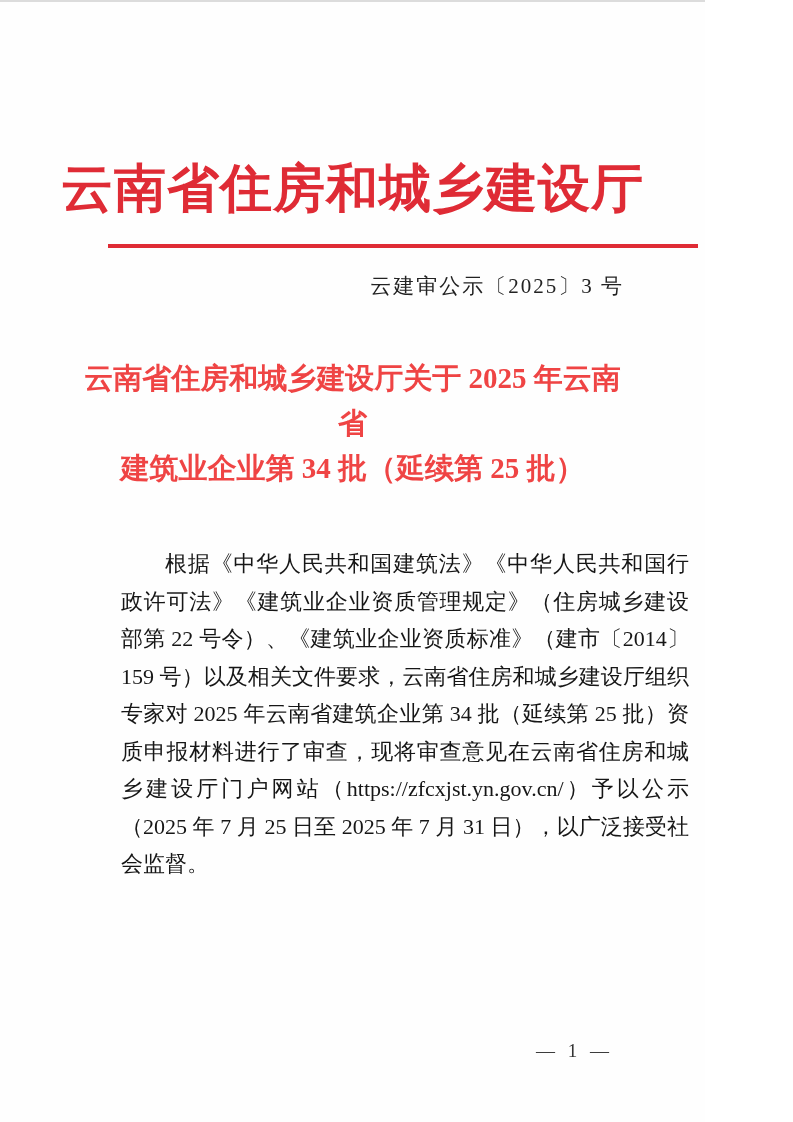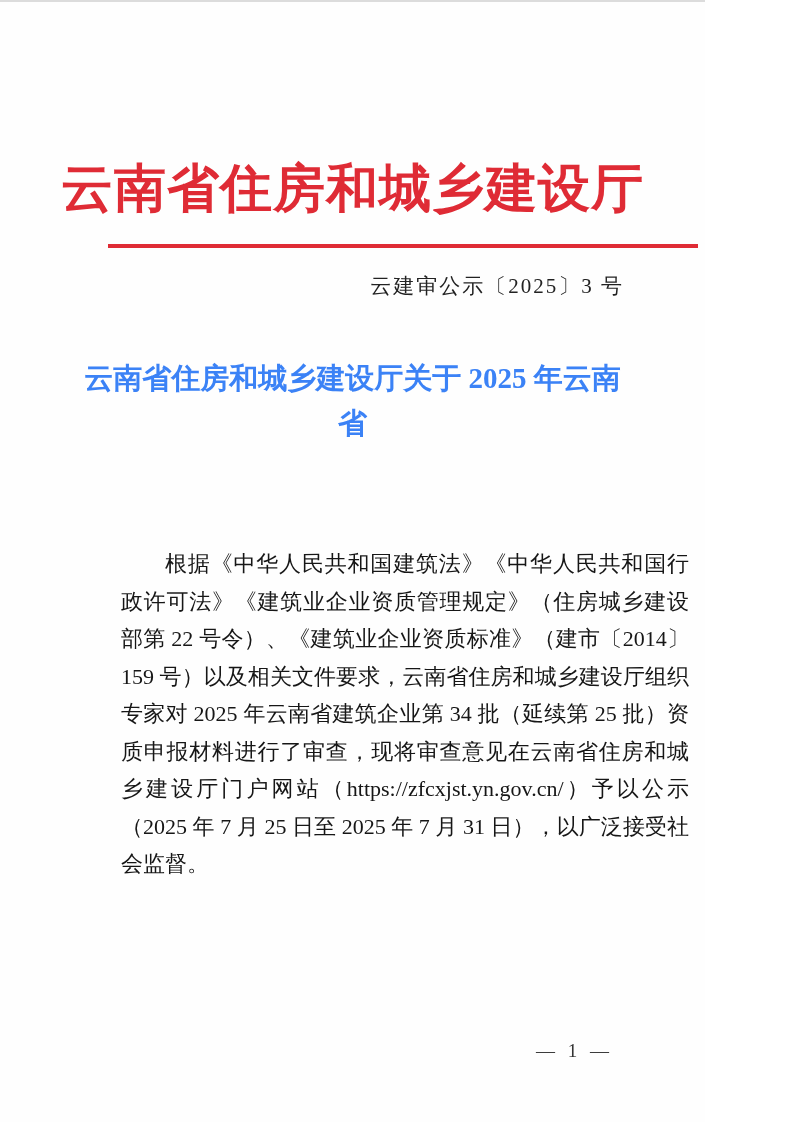--- a/index.html
+++ b/index.html
@@ -56,21 +56,21 @@
   }
   .doc-title {
     position: absolute;
     top: 356px;
     left: 80px;
     right: 80px;
     text-align: center;
     font-size: 29px;
     font-weight: bold;
     line-height: 45px;
-    color: #3b82f6;
+    color: #ef4444;
   }
   .doc-body {
     position: absolute;
     top: 529px;
     left: 105px;
     width: 600px;
     font-size: 22px;
     line-height: 37.5px;
     text-align: justify;
     text-justify: inter-ideograph;
@@ -98,20 +98,21 @@
   <div class="scan-edge"></div>
 
   <div class="letterhead">云南省住房和城乡建设厅</div>
 
   <div class="red-rule"></div>
 
   <div class="doc-number">云建审公示〔2025〕3 号</div>
 
   <div class="doc-title">
     <div>云南省住房和城乡建设厅关于 2025 年云南省</div>
+    <div>建筑业企业第 34 批（延续第 25 批）</div>
   </div>
 
   <div class="doc-body">
     <p>根据《中华人民共和国建筑法》《中华人民共和国行政许可法》《建筑业企业资质管理规定》（住房城乡建设部第 22 号令）、《建筑业企业资质标准》（建市〔2014〕159 号）以及相关文件要求，云南省住房和城乡建设厅组织专家对 2025 年云南省建筑企业第 34 批（延续第 25 批）资质申报材料进行了审查，现将审查意见在云南省住房和城乡建设厅门户网站（https://zfcxjst.yn.gov.cn/）予以公示（2025 年 7 月 25 日至 2025 年 7 月 31 日），以广泛接受社会监督。</p>
   </div>
 
   <div class="page-number">— 1 —</div>
 
 </div>
 

